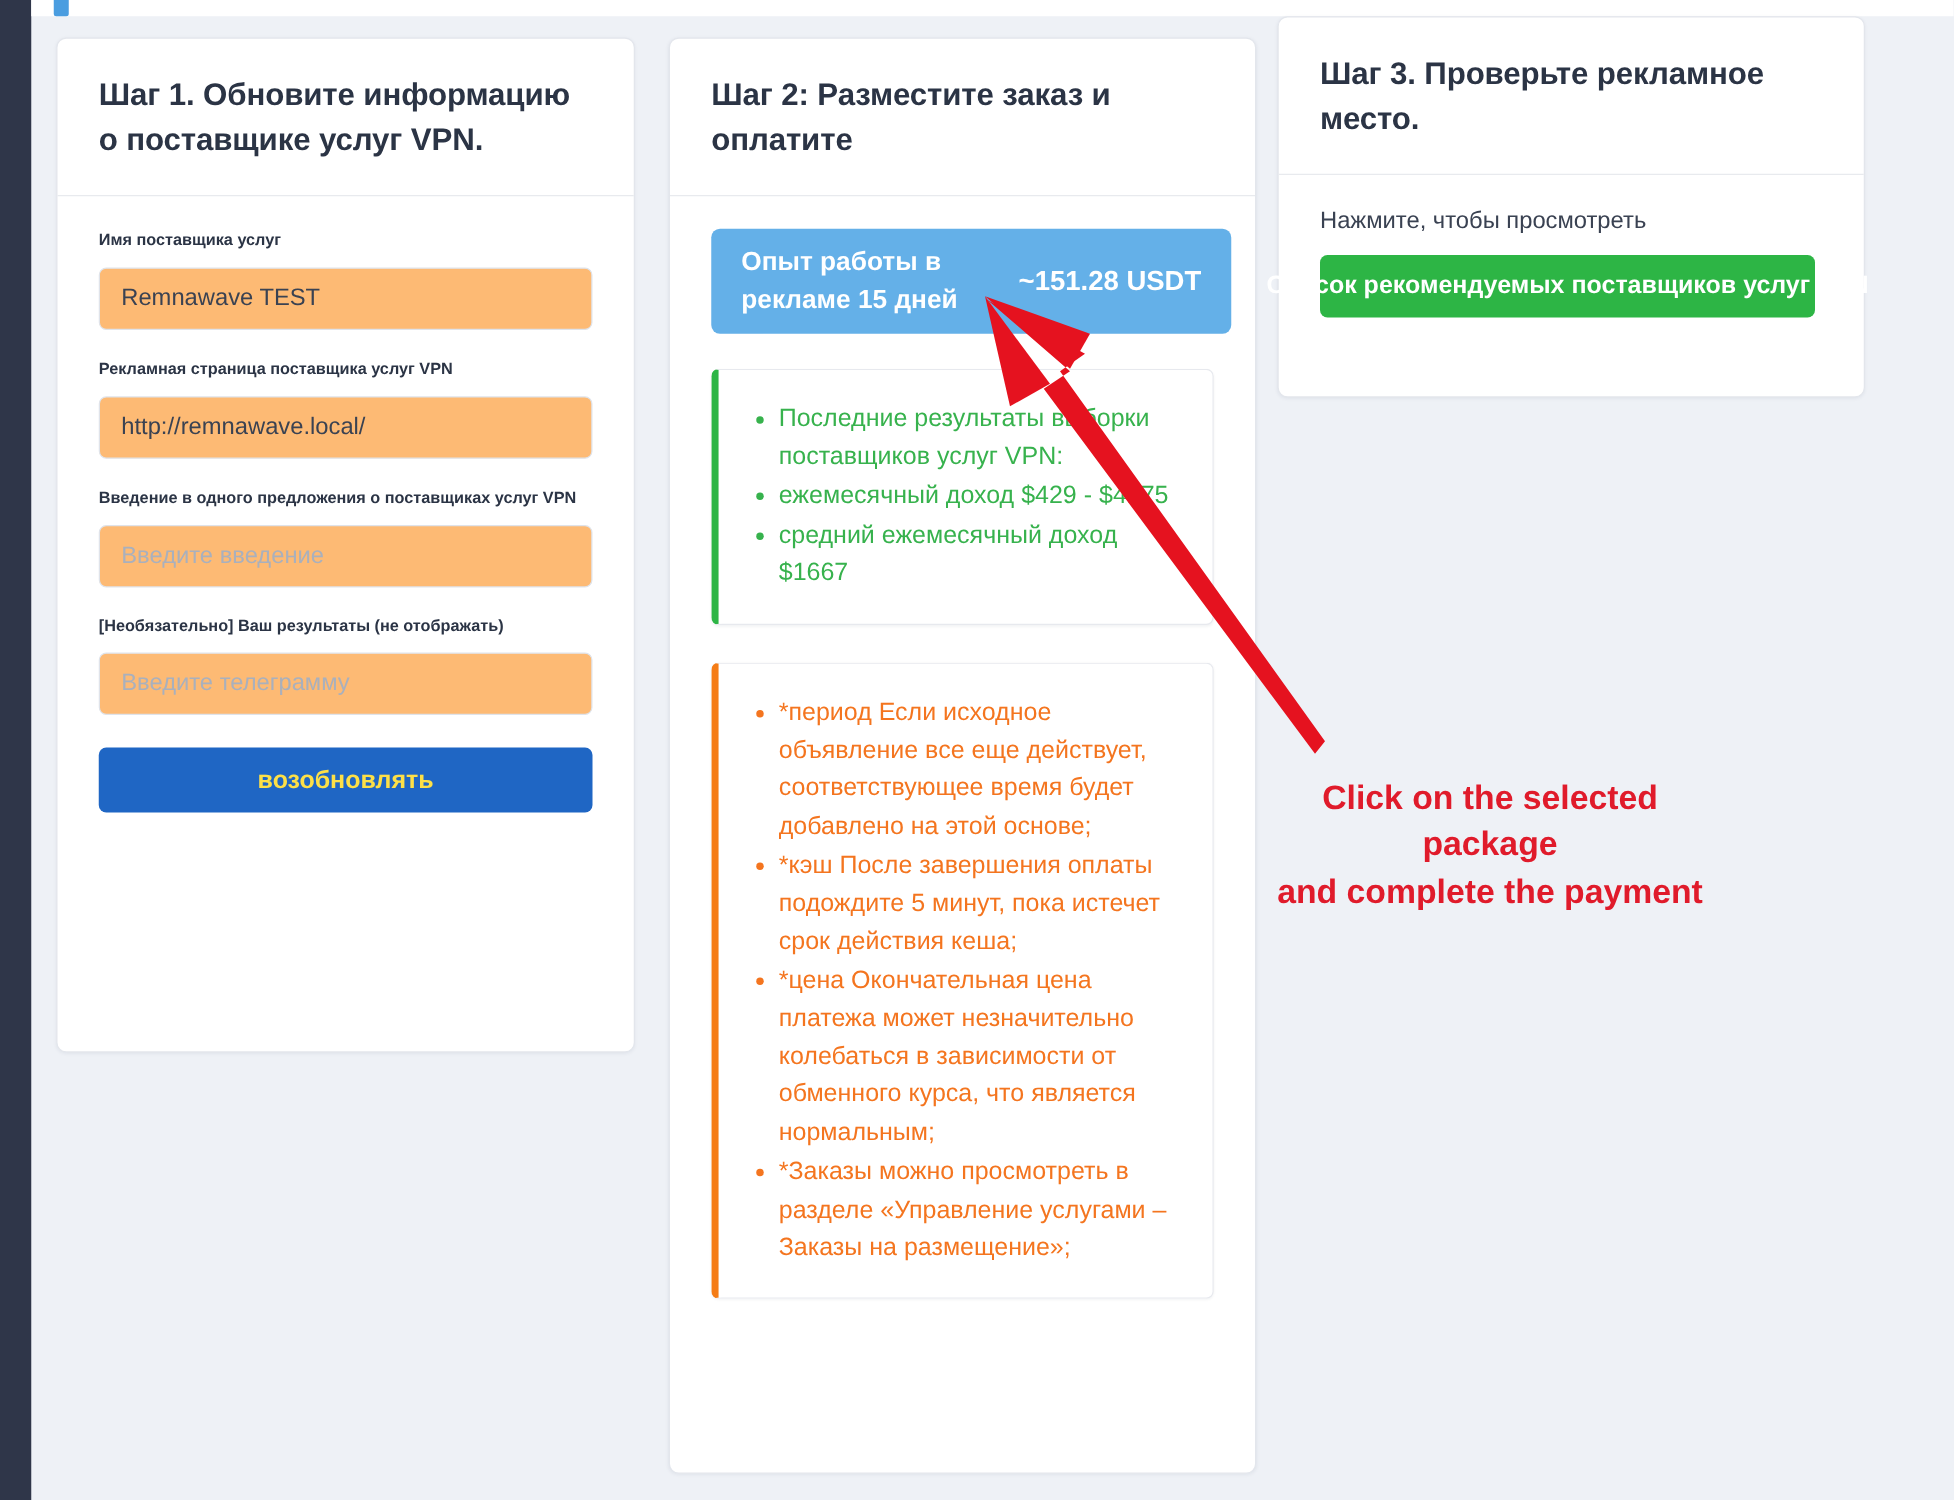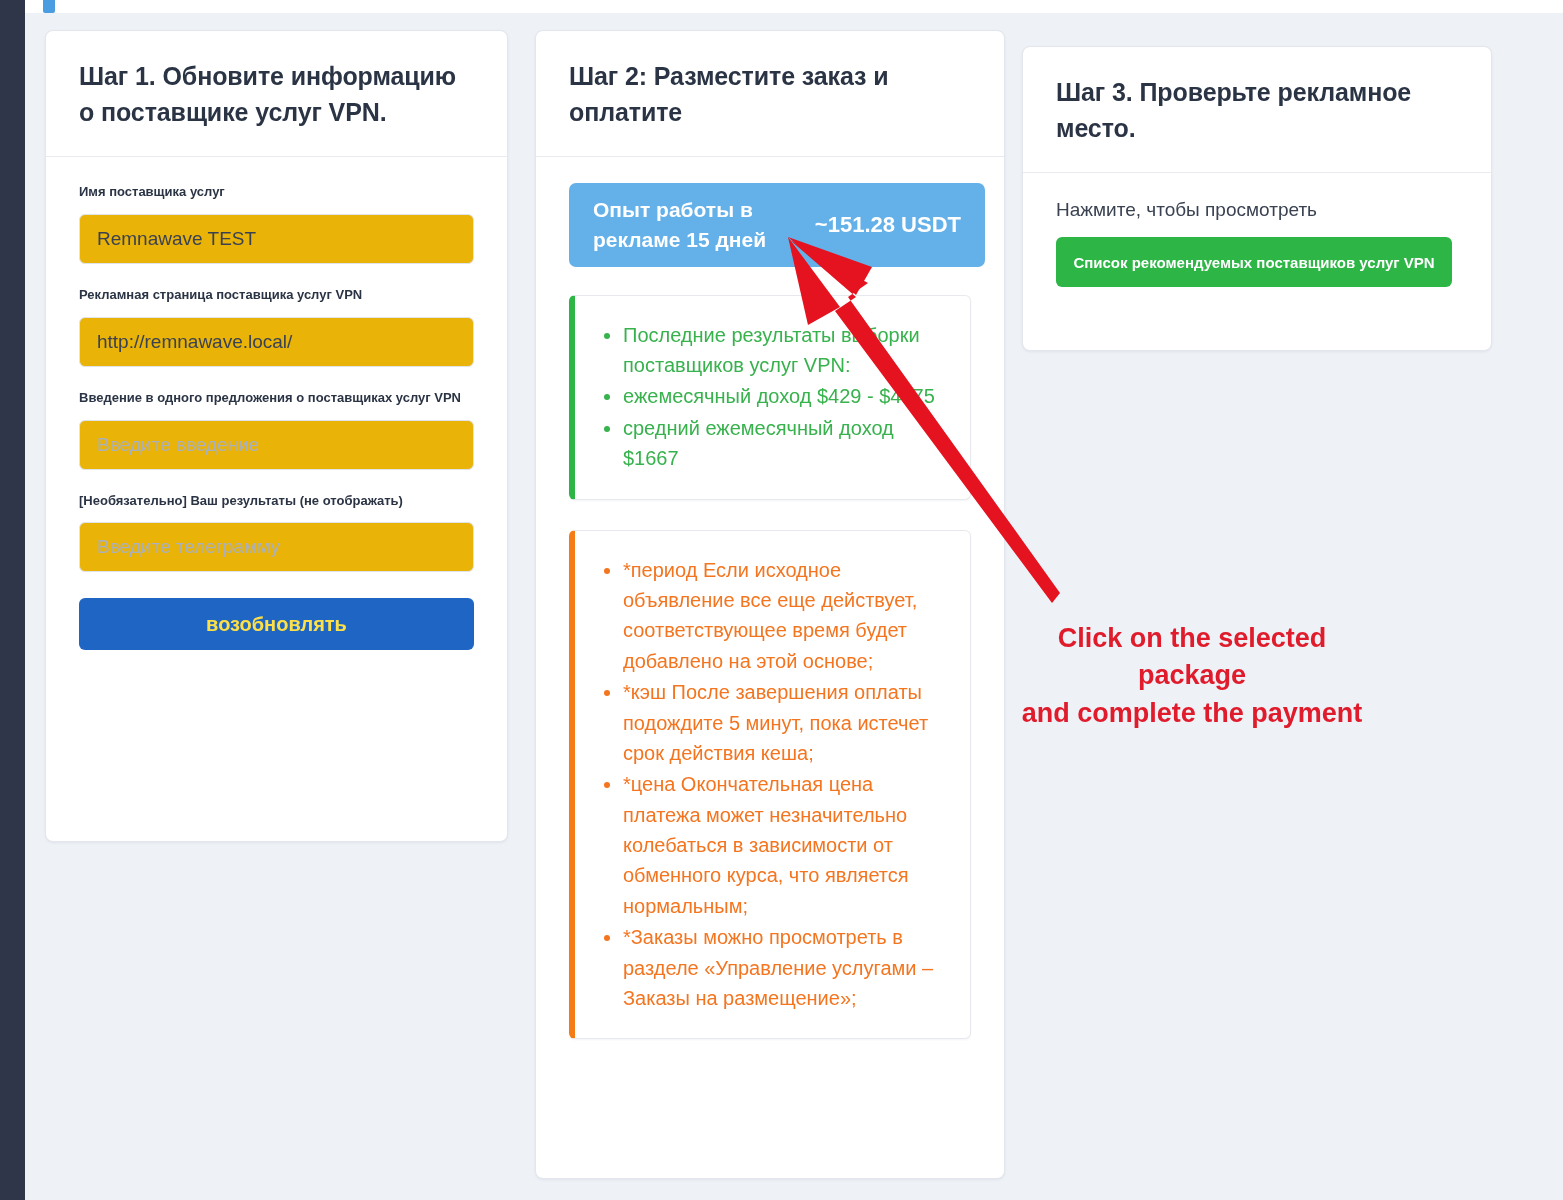--- a/index.html
+++ b/index.html
@@ -56,42 +56,42 @@
     font-size: 25px;
     line-height: 1.42;
     font-weight: bold;
     color: #2b3445;
     letter-spacing: -.1px;
   }
   .card-body { padding: 26px 33px 34px 33px; }
 
   #card-step-1 { left: 45px;  top: 30px;  width: 463px; height: 812px; }
   #card-step-2 { left: 535px; top: 30px;  width: 470px; height: 1149px; }
-  #card-step-3 { left: 1022px;top: 46px;  width: 470px; height: 305px; }
+  #card-step-3 { left: 1022px;top: 13px;  width: 470px; height: 305px; }
 
   
   .field { margin-bottom: 22px; }
   .field:last-of-type { margin-bottom: 26px; }
   .field-label {
     display: block;
     font-size: 13px;
     line-height: 1.45;
     font-weight: bold;
     color: #2b3445;
     margin-bottom: 12px;
   }
   .text-input {
     display: block;
     width: 100%;
     height: 50px;
     padding: 0 17px;
     font-size: 19px;
     font-family: inherit;
     color: #3a4252;
-    background: #eab308;
+    background: #fdba74;
     border: 1px solid #dfe3ea;
     border-radius: 6px;
     outline: none;
   }
   .text-input::placeholder { color: #a9b0bd; }
 
   #submit-button {
     display: block;
     width: 100%;
     height: 52px;
@@ -173,21 +173,21 @@
     padding: 0;
     overflow: visible;
   }
   #recommended-list-button-label {
     position: absolute;
     left: 50%;
     top: 50%;
     transform: translate(-50%, -50%);
     white-space: nowrap;
     font-family: inherit;
-    font-size: 15px;
+    font-size: 20px;
     font-weight: bold;
     color: #ffffff;
   }
 
   
   #annotation-arrow {
     position: absolute;
     left: 760px; top: 225px;
     width: 320px; height: 390px;
     pointer-events: none;

